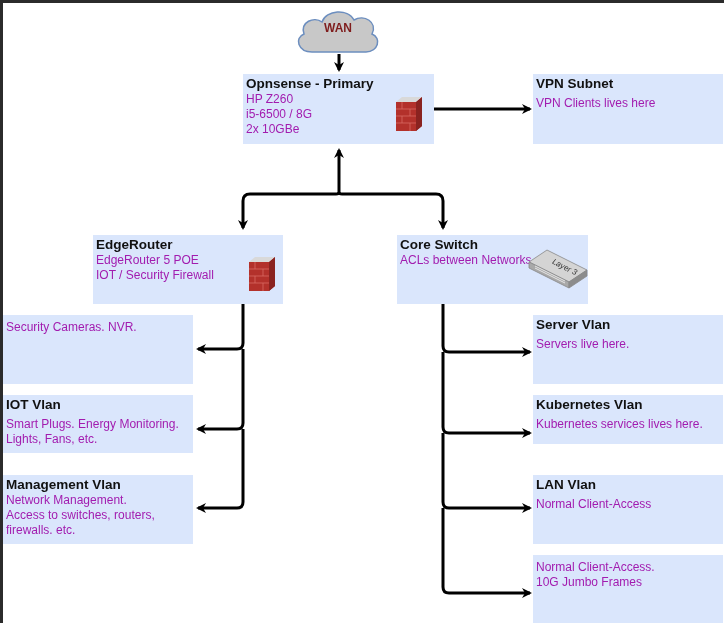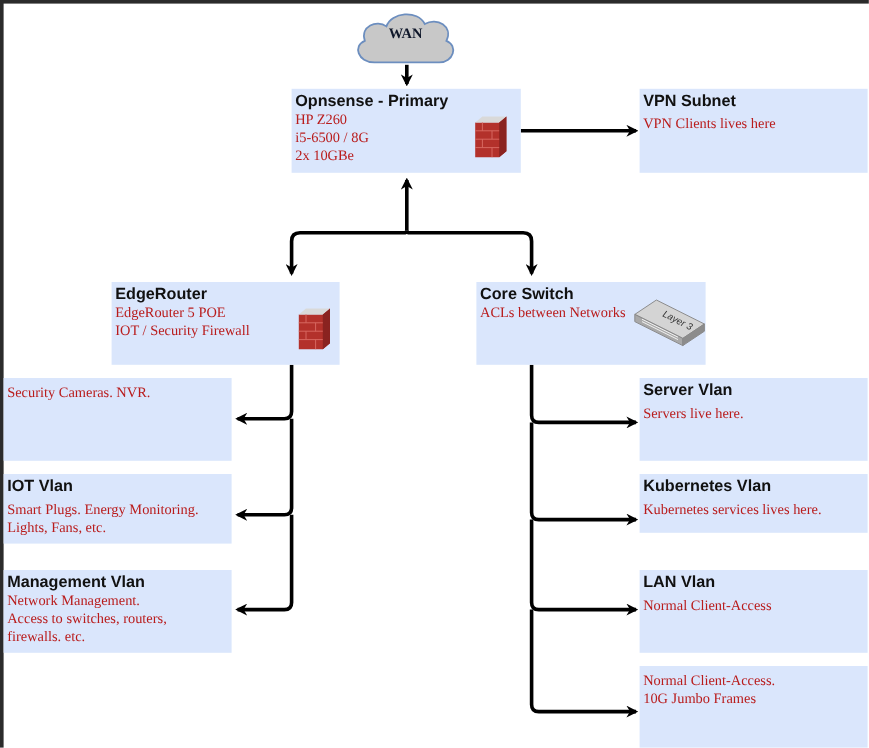--- a/index.html
+++ b/index.html
@@ -8,25 +8,25 @@
     background: #ffffff;
     font-family: "Liberation Sans", sans-serif;
   }
   .frame-top { position: absolute; left: 0; top: 0; width: 724px; height: 3px; background: #2b2b2b; }
   .frame-left { position: absolute; left: 0; top: 0; width: 3px; height: 623px; background: #2b2b2b; }
   .node {
     position: absolute; background: #dae6fc; box-sizing: border-box;
     padding: 1px 3px; color: #222;
   }
   .node .title { font-weight: bold; font-size: 13.5px; line-height: 17px; color: #111; }
-  .node .line { font-size: 12px; line-height: 15px; color: #b91c1c; white-space: nowrap; font-family: Liberation Serif, serif; }
+  .node .line { font-size: 12px; line-height: 15px; color: #a21caf; white-space: nowrap; }
   .node .gap { margin-top: 4px; }
   svg.wires { position: absolute; left: 0; top: 0; }
   .icon { position: absolute; }
-  .cloud-label { position: absolute; font-weight: bold; font-size: 12px; color: #0f172a; font-family: Liberation Serif, serif; }
+  .cloud-label { position: absolute; font-weight: bold; font-size: 12px; color: #7f1d1d; }
 </style>
 </head>
 <body>
 
 <div class="frame-top"></div>
 <div class="frame-left"></div>
 
 <svg class="wires" width="724" height="623">
   <defs>
     <marker id="ah" markerWidth="10" markerHeight="10" refX="8" refY="5" orient="auto" markerUnits="userSpaceOnUse">

